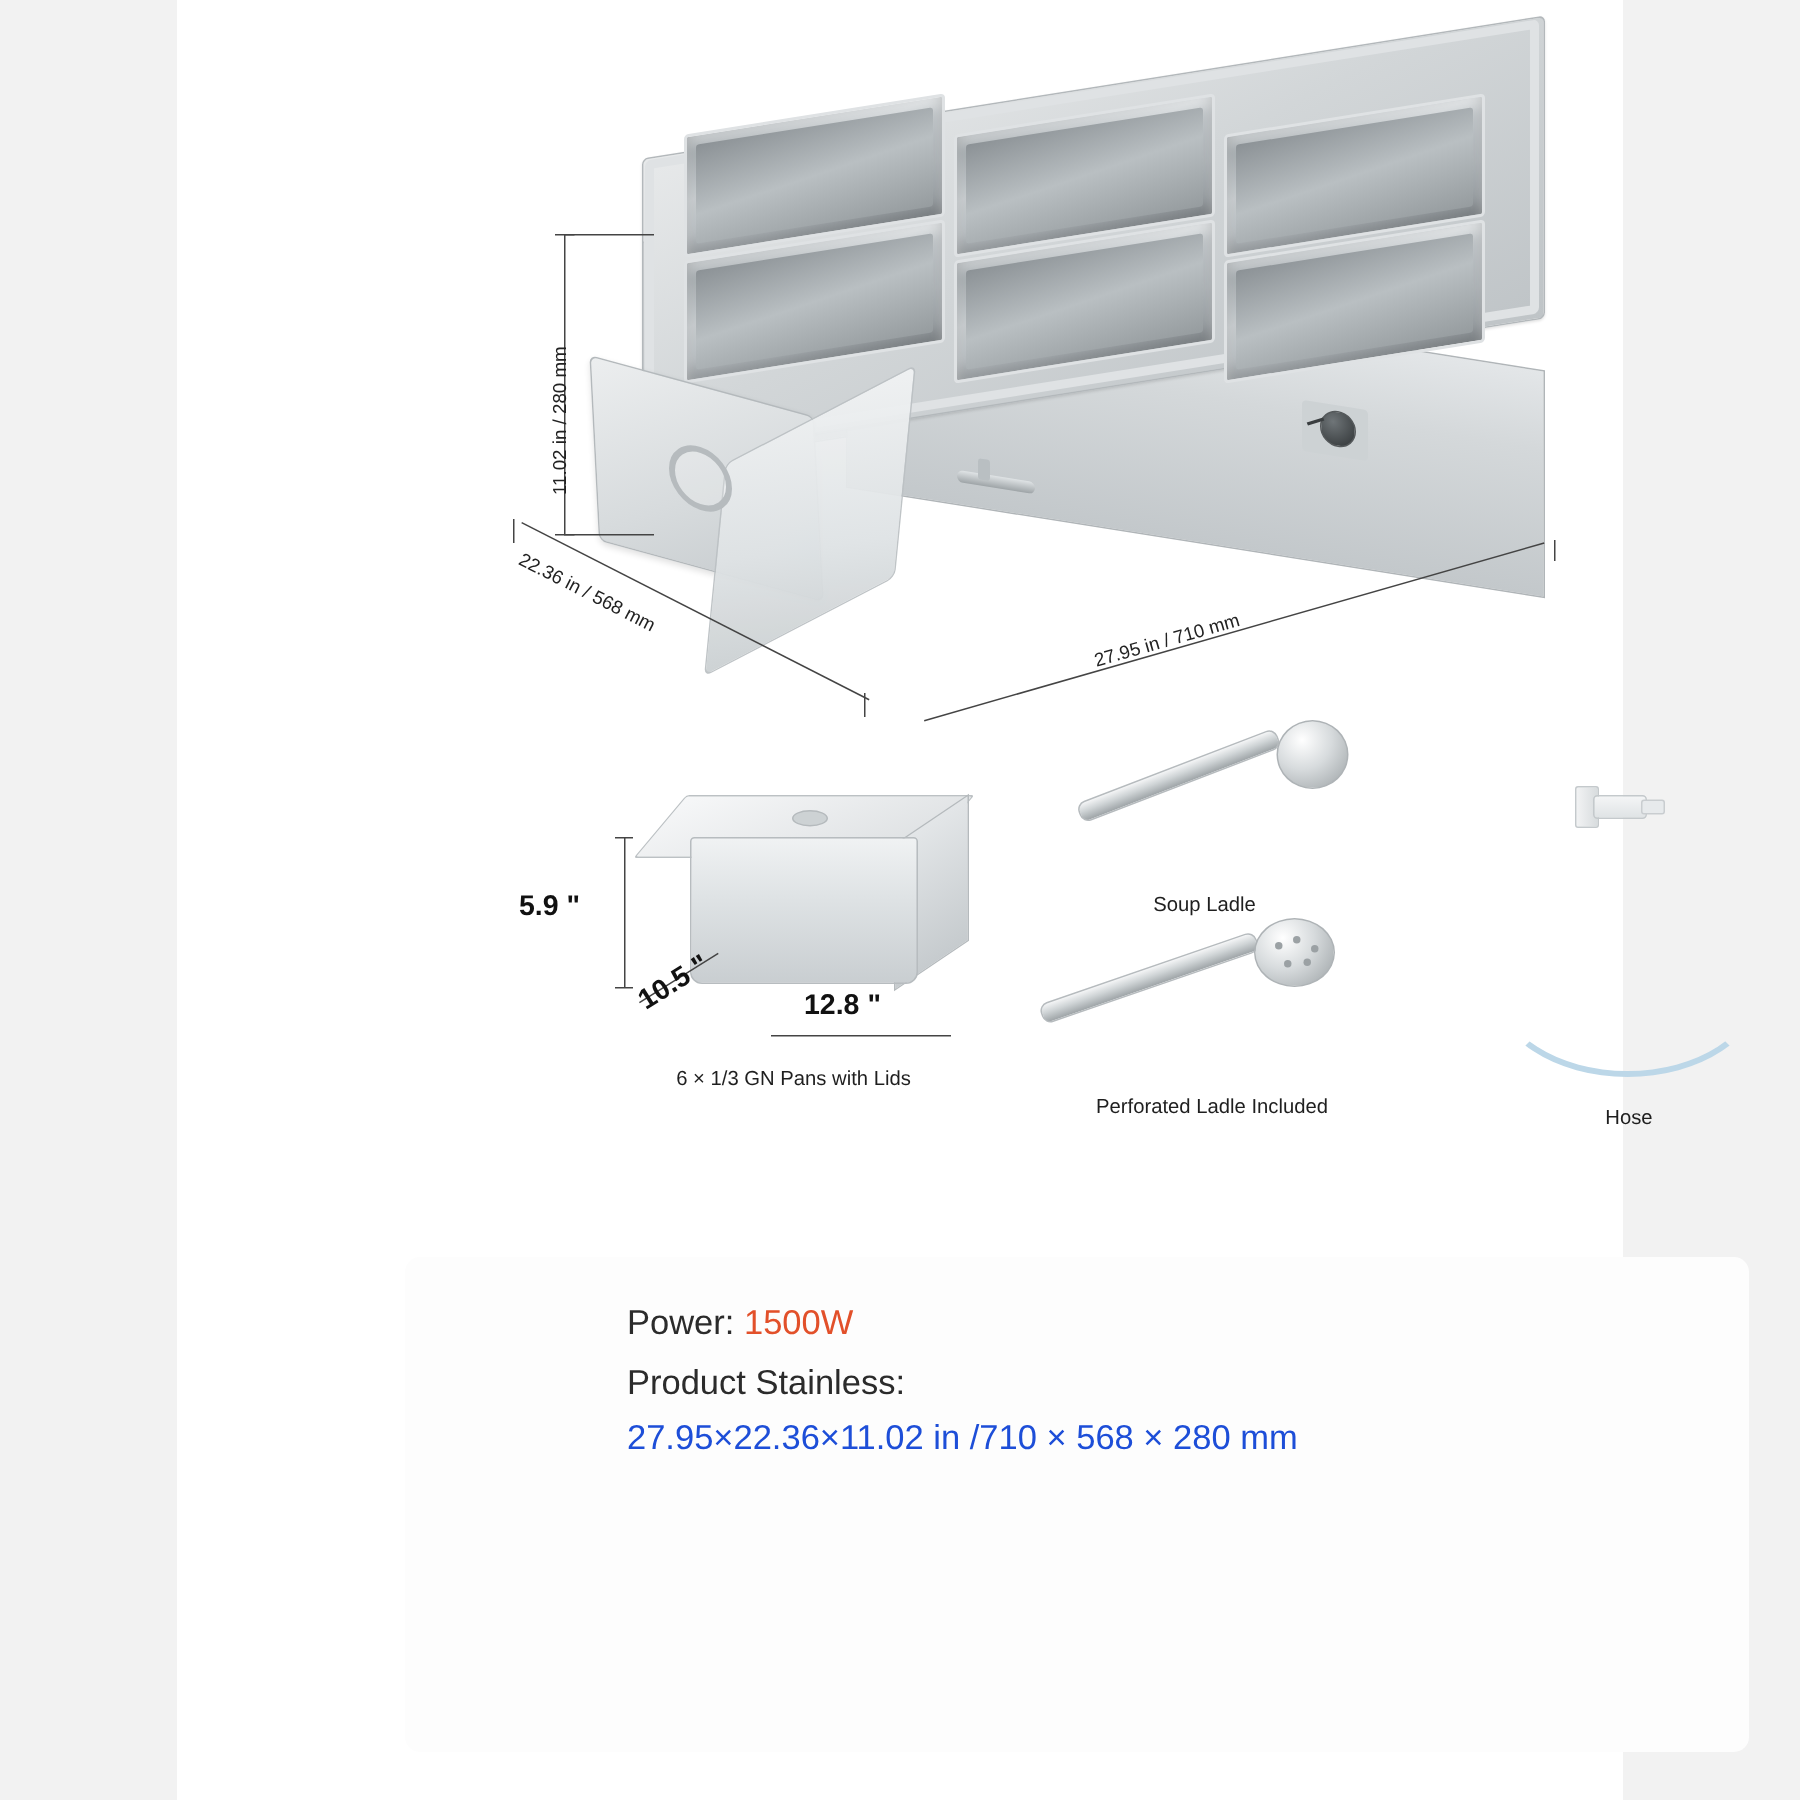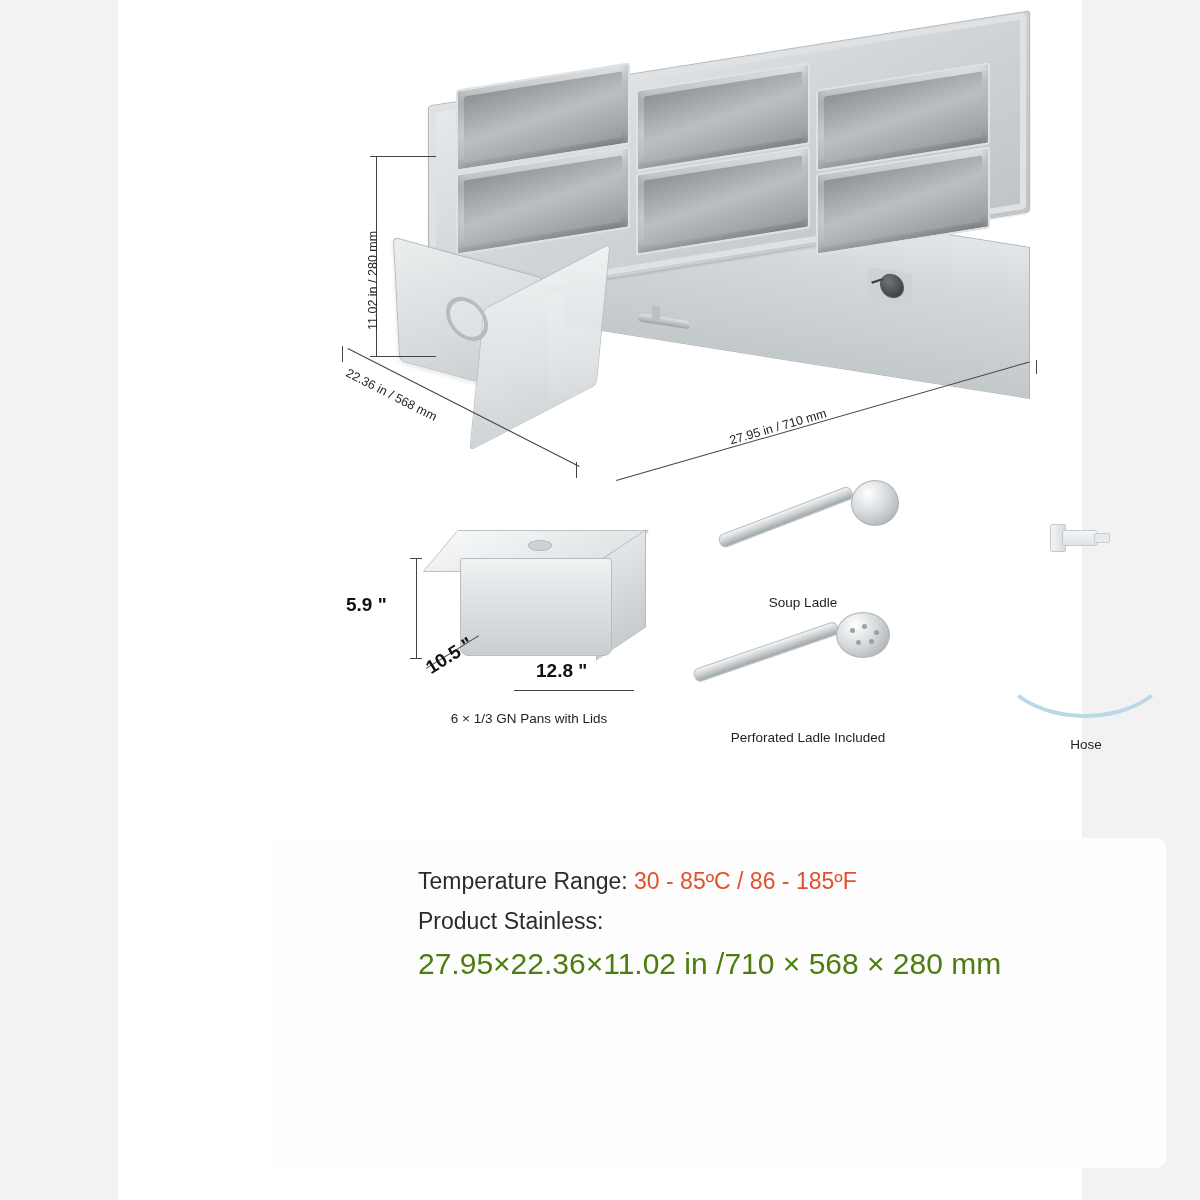--- a/index.html
+++ b/index.html
@@ -318,22 +318,22 @@
   }
   .spec-row {
     font-size: 23px;
     color: #2b2b2b;
     line-height: 1.72;
     white-space: nowrap;
   }
   .spec-val { color: #e2502a; }
   .spec-dims-val {
     display: block;
-    color: #4d7c0f;
-    font-size: 30px;
+    color: #1d4ed8;
+    font-size: 23px;
     line-height: 1.5;
   }
 </style>
 </head>
 <body>
 
 <div id="page">
   <div class="sheet">
 
     <div class="hero">
@@ -436,24 +436,24 @@
 
     <div class="acc" style="left:878px;top:600px;width:180px;height:110px;">
       <div class="hose-arc"></div>
     </div>
     <div class="acc-caption" style="left:878px;top:736px;width:180px;">Hose</div>
 
     <div class="spec-card">
       <div class="spec-list">
 
 
-
         <div class="spec-row">
-          <span>Temperature Range: </span><span class="spec-val">30 - 85ºC / 86 - 185ºF</span>
-        </div>
+          <span>Power: </span><span class="spec-val">1500W</span>
+        </div>
+
 
 
 
         <div class="spec-row">
           <span>Product Stainless:</span>
           <span class="spec-dims-val">27.95×22.36×11.02 in /710 × 568 × 280 mm</span>
         </div>
 
       </div>
     </div>

